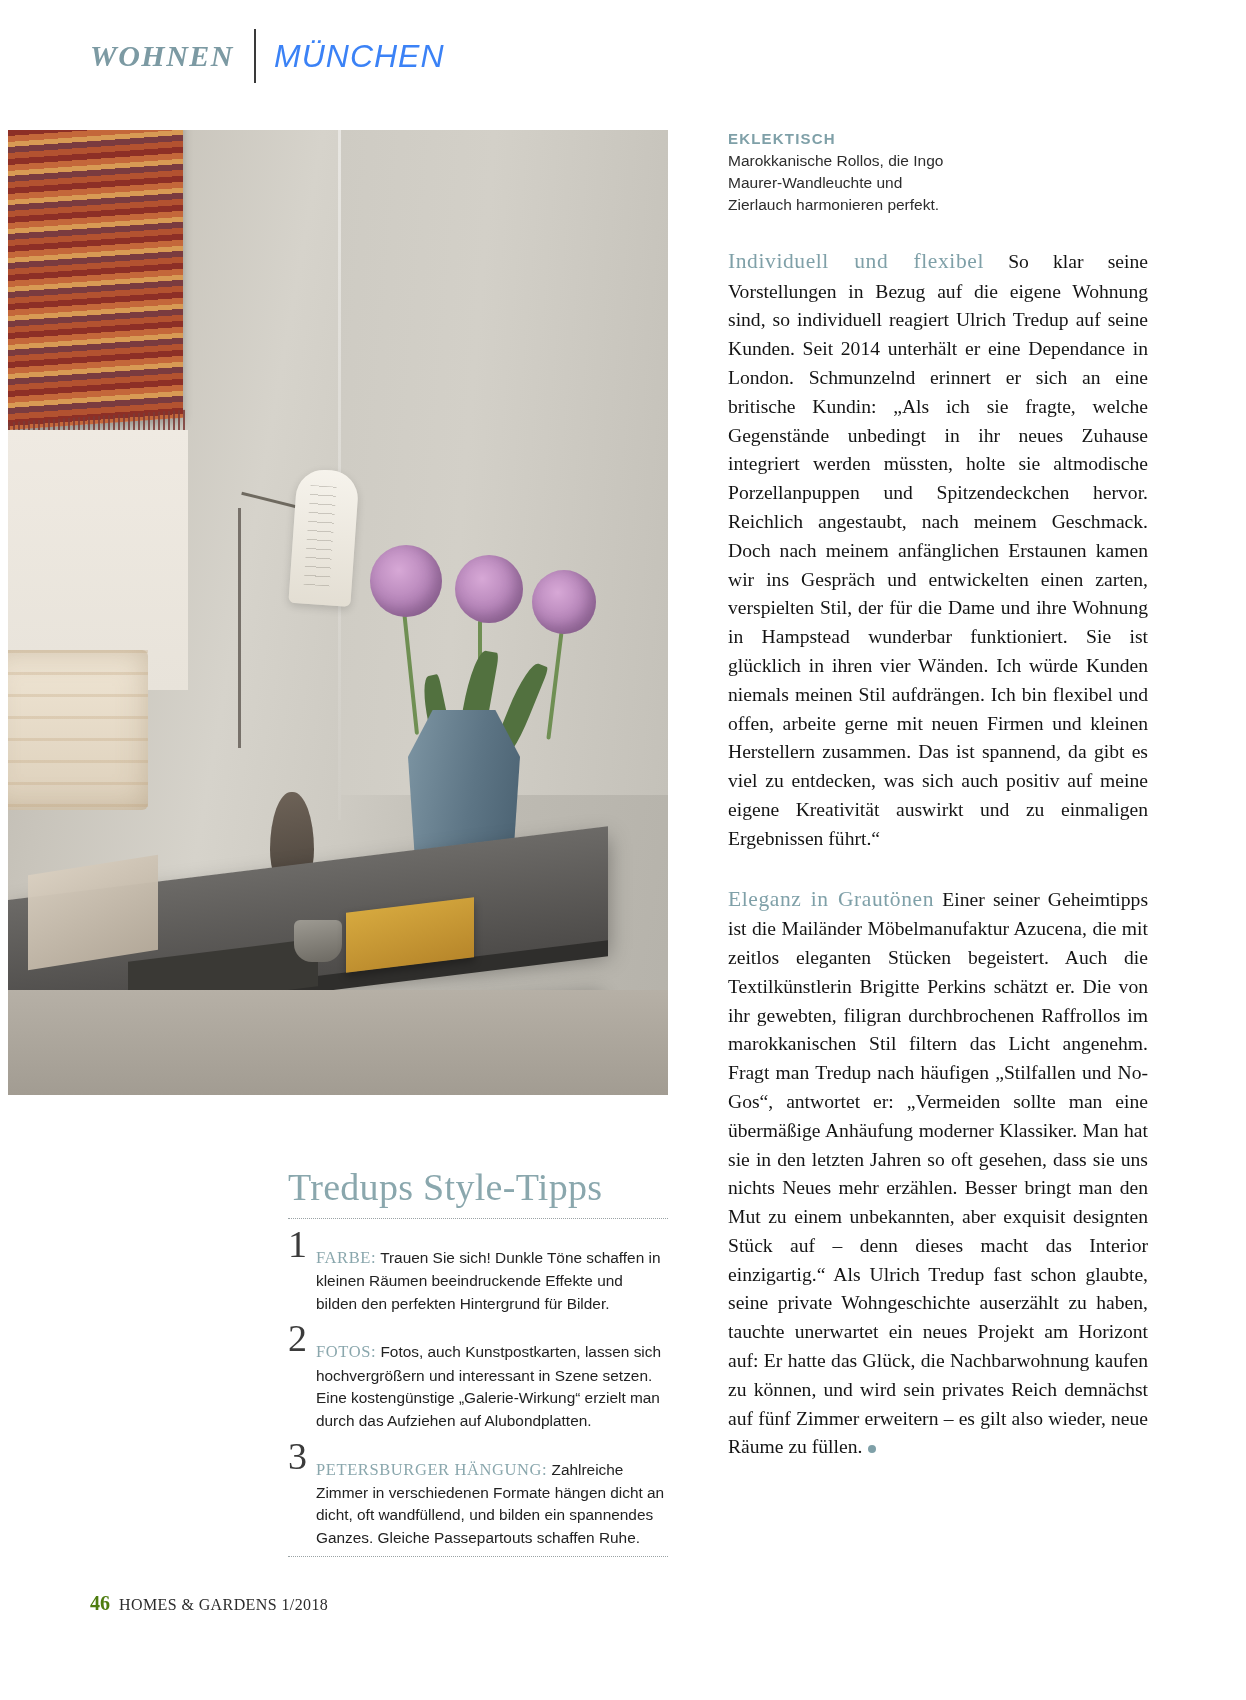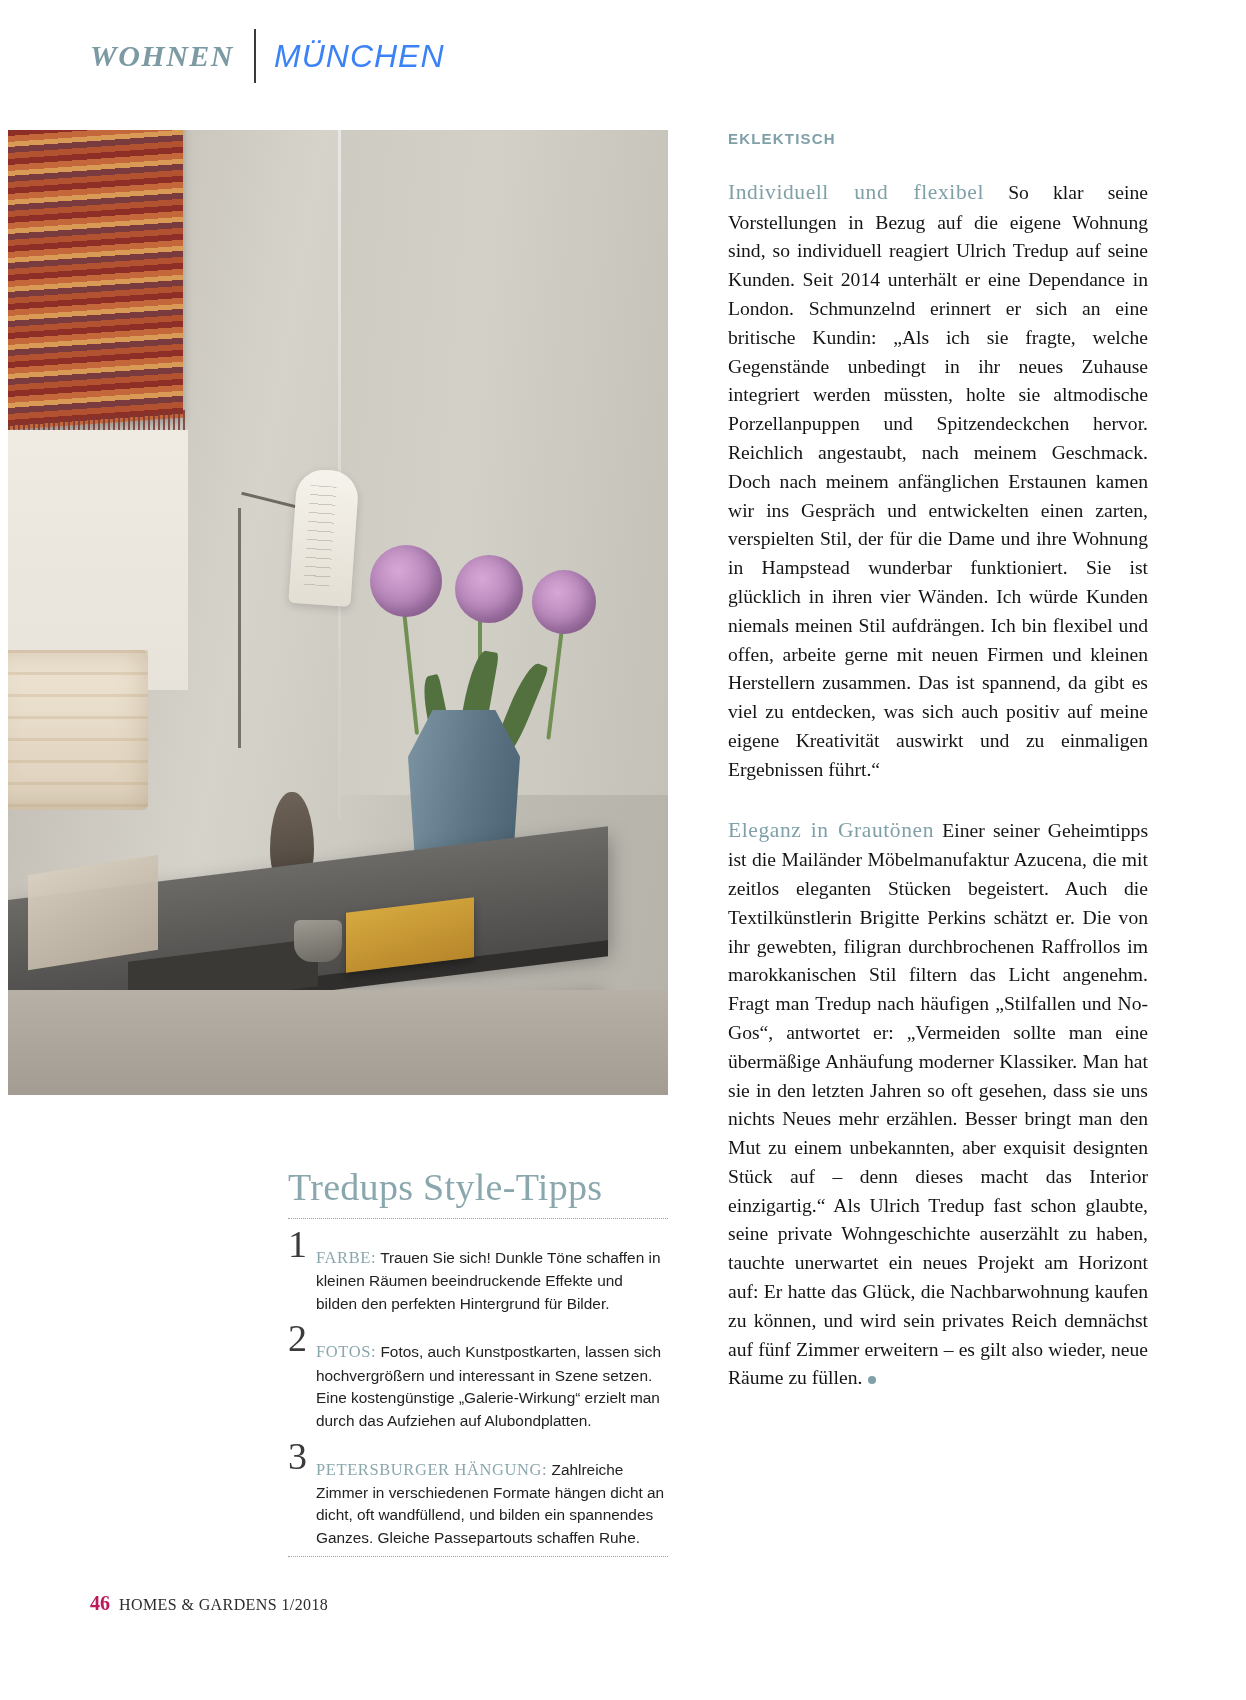--- a/index.html
+++ b/index.html
@@ -338,21 +338,21 @@
     left: 90px;
     top: 1592px;
     display: flex;
     align-items: baseline;
     gap: 9px;
   }
   #footer .pg {
     font-family: "Liberation Serif", serif;
     font-weight: bold;
     font-size: 20px;
-    color: #be185d;
+    color: #4d7c0f;
   }
   #footer .mag {
     font-family: "Liberation Serif", serif;
     font-size: 16px;
     letter-spacing: .4px;
     color: #2b2b2b;
   }
 </style>
 </head>
 <body>
@@ -399,20 +399,21 @@
   <div class="box-yellow"></div>
   <div class="books"></div>
   <div class="chair">
       <div class="chair-slats"></div>
     </div>
   <div class="floor"></div>
 </div>
 
 <div id="right-col">
   <div class="caption-title">EKLEKTISCH</div>
+  <div class="caption-body">Marokkanische Rollos, die Ingo Maurer-Wandleuchte und Zierlauch harmonieren perfekt.</div>
 
   <div class="body-block">
     <span class="lede">Individuell und flexibel</span><span> So klar seine Vorstellungen in Bezug auf die eigene Wohnung sind, so individuell reagiert Ulrich Tredup auf seine Kunden. Seit 2014 unterhält er eine Dependance in London. Schmunzelnd erinnert er sich an eine britische Kundin: „Als ich sie fragte, welche Gegenstände unbedingt in ihr neues Zuhause integriert werden müssten, holte sie altmodische Porzellanpuppen und Spitzendeckchen hervor. Reichlich angestaubt, nach meinem Geschmack. Doch nach meinem anfänglichen Erstaunen kamen wir ins Gespräch und entwickelten einen zarten, verspielten Stil, der für die Dame und ihre Wohnung in Hampstead wunderbar funktioniert. Sie ist glücklich in ihren vier Wänden. Ich würde Kunden niemals meinen Stil aufdrängen. Ich bin flexibel und offen, arbeite gerne mit neuen Firmen und kleinen Herstellern zusammen. Das ist spannend, da gibt es viel zu entdecken, was sich auch positiv auf meine eigene Kreativität auswirkt und zu einmaligen Ergebnissen führt.“</span>
   </div>
 
   <div class="body-block">
     <span class="lede">Eleganz in Grautönen</span><span> Einer seiner Geheimtipps ist die Mailänder Möbelmanufaktur Azucena, die mit zeitlos eleganten Stücken begeistert. Auch die Textilkünstlerin Brigitte Perkins schätzt er. Die von ihr gewebten, filigran durchbrochenen Raffrollos im marokkanischen Stil filtern das Licht angenehm. Fragt man Tredup nach häufigen „Stilfallen und No-Gos“, antwortet er: „Vermeiden sollte man eine übermäßige Anhäufung moderner Klassiker. Man hat sie in den letzten Jahren so oft gesehen, dass sie uns nichts Neues mehr erzählen. Besser bringt man den Mut zu einem unbekannten, aber exquisit designten Stück auf – denn dieses macht das Interior einzigartig.“ Als Ulrich Tredup fast schon glaubte, seine private Wohngeschichte auserzählt zu haben, tauchte unerwartet ein neues Projekt am Horizont auf: Er hatte das Glück, die Nachbarwohnung kaufen zu können, und wird sein privates Reich demnächst auf fünf Zimmer erweitern – es gilt also wieder, neue Räume zu füllen.</span><span class="enddot"></span>
   </div>
 </div>
 

